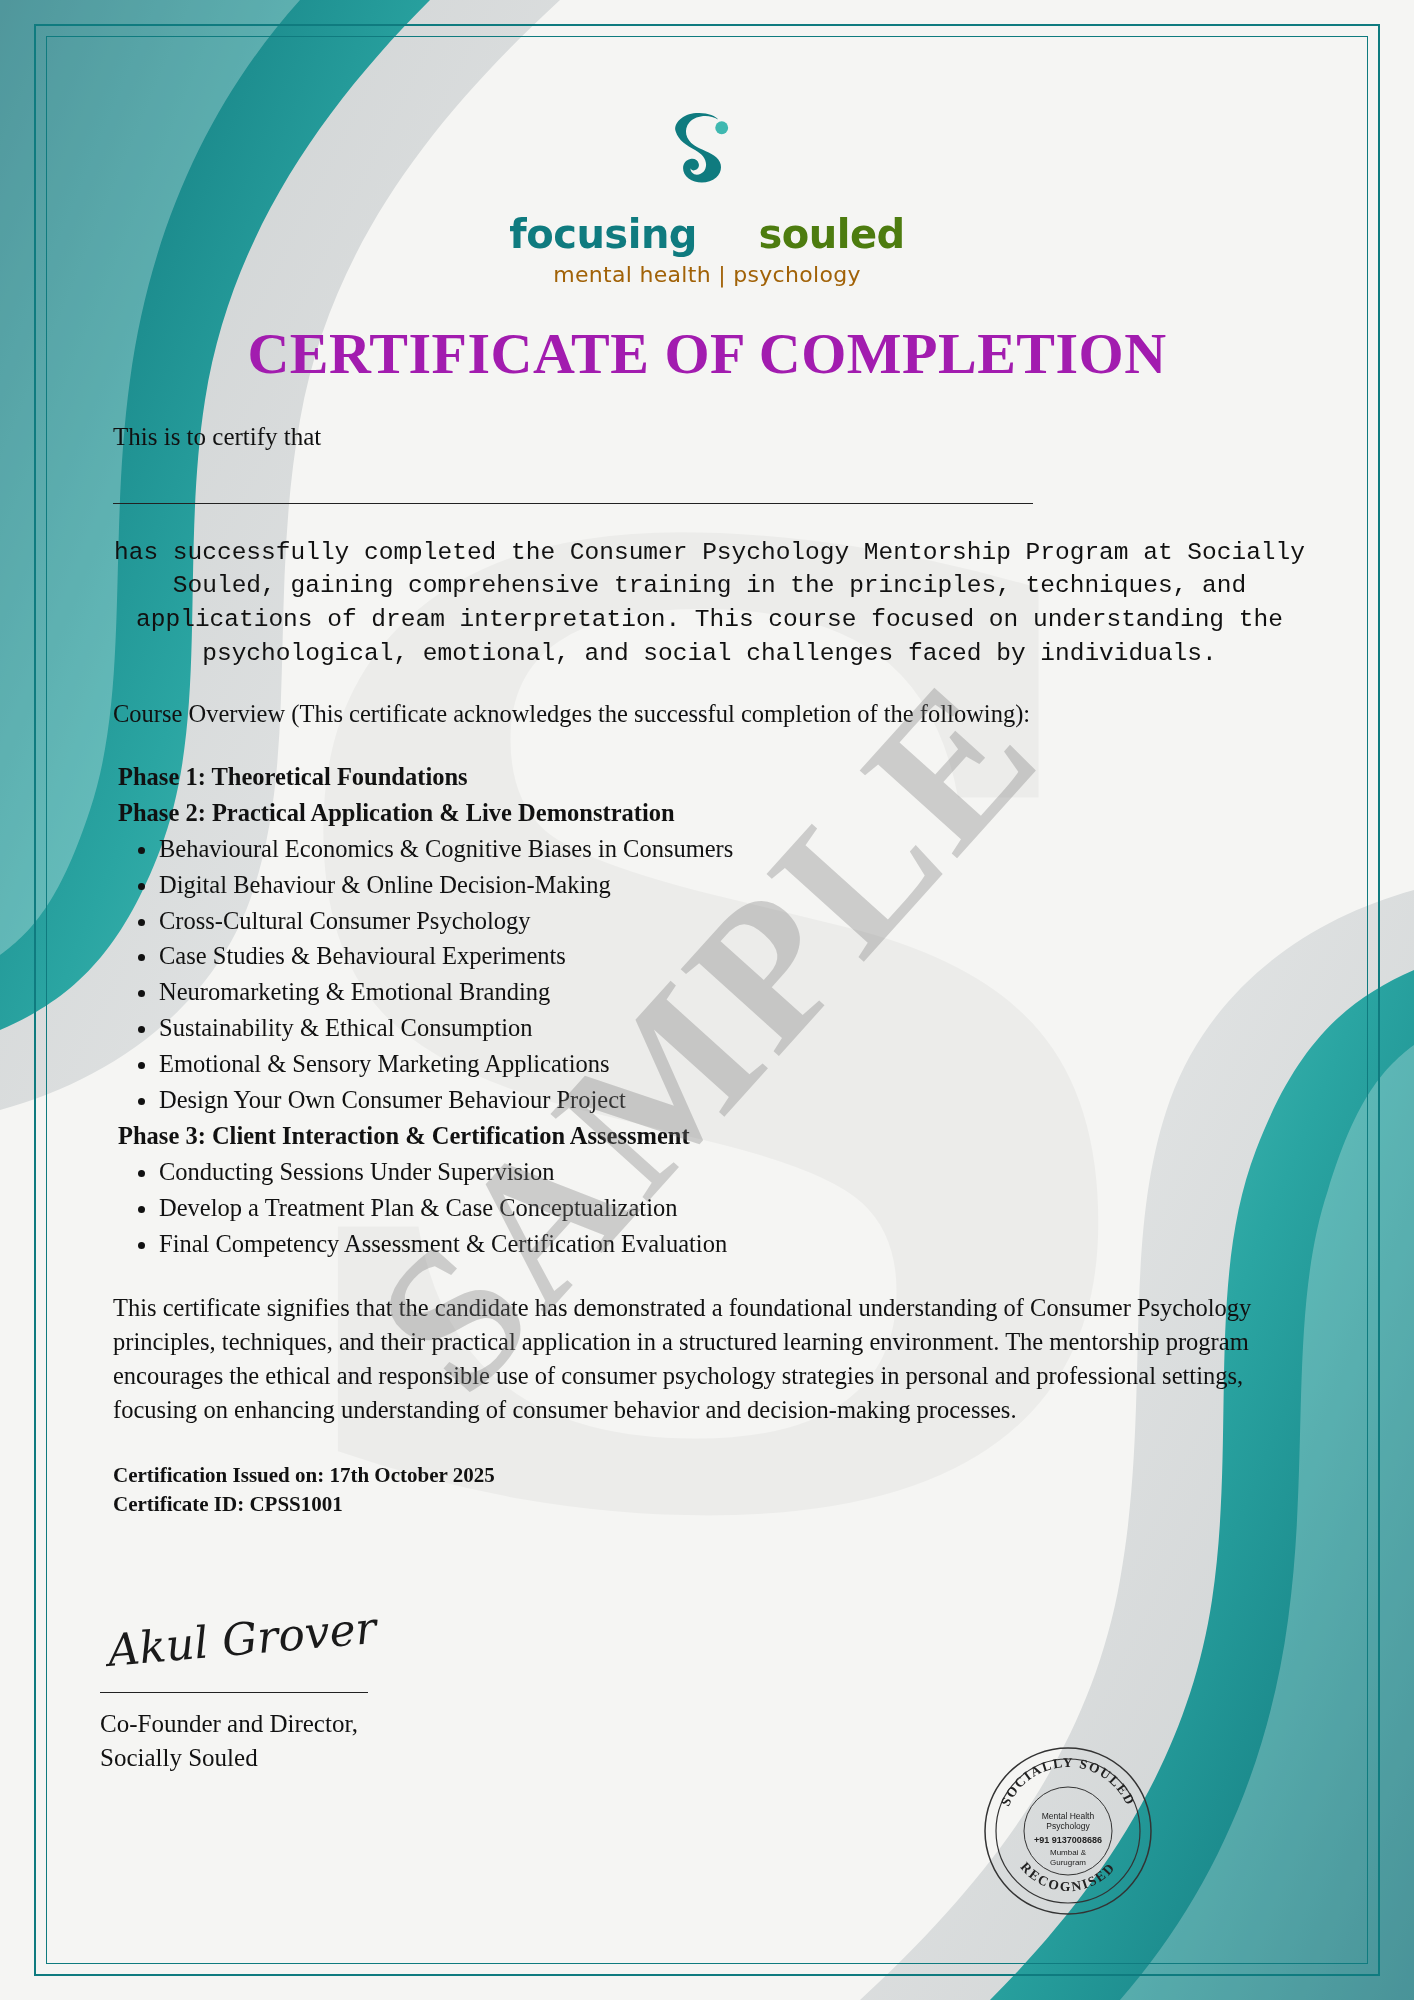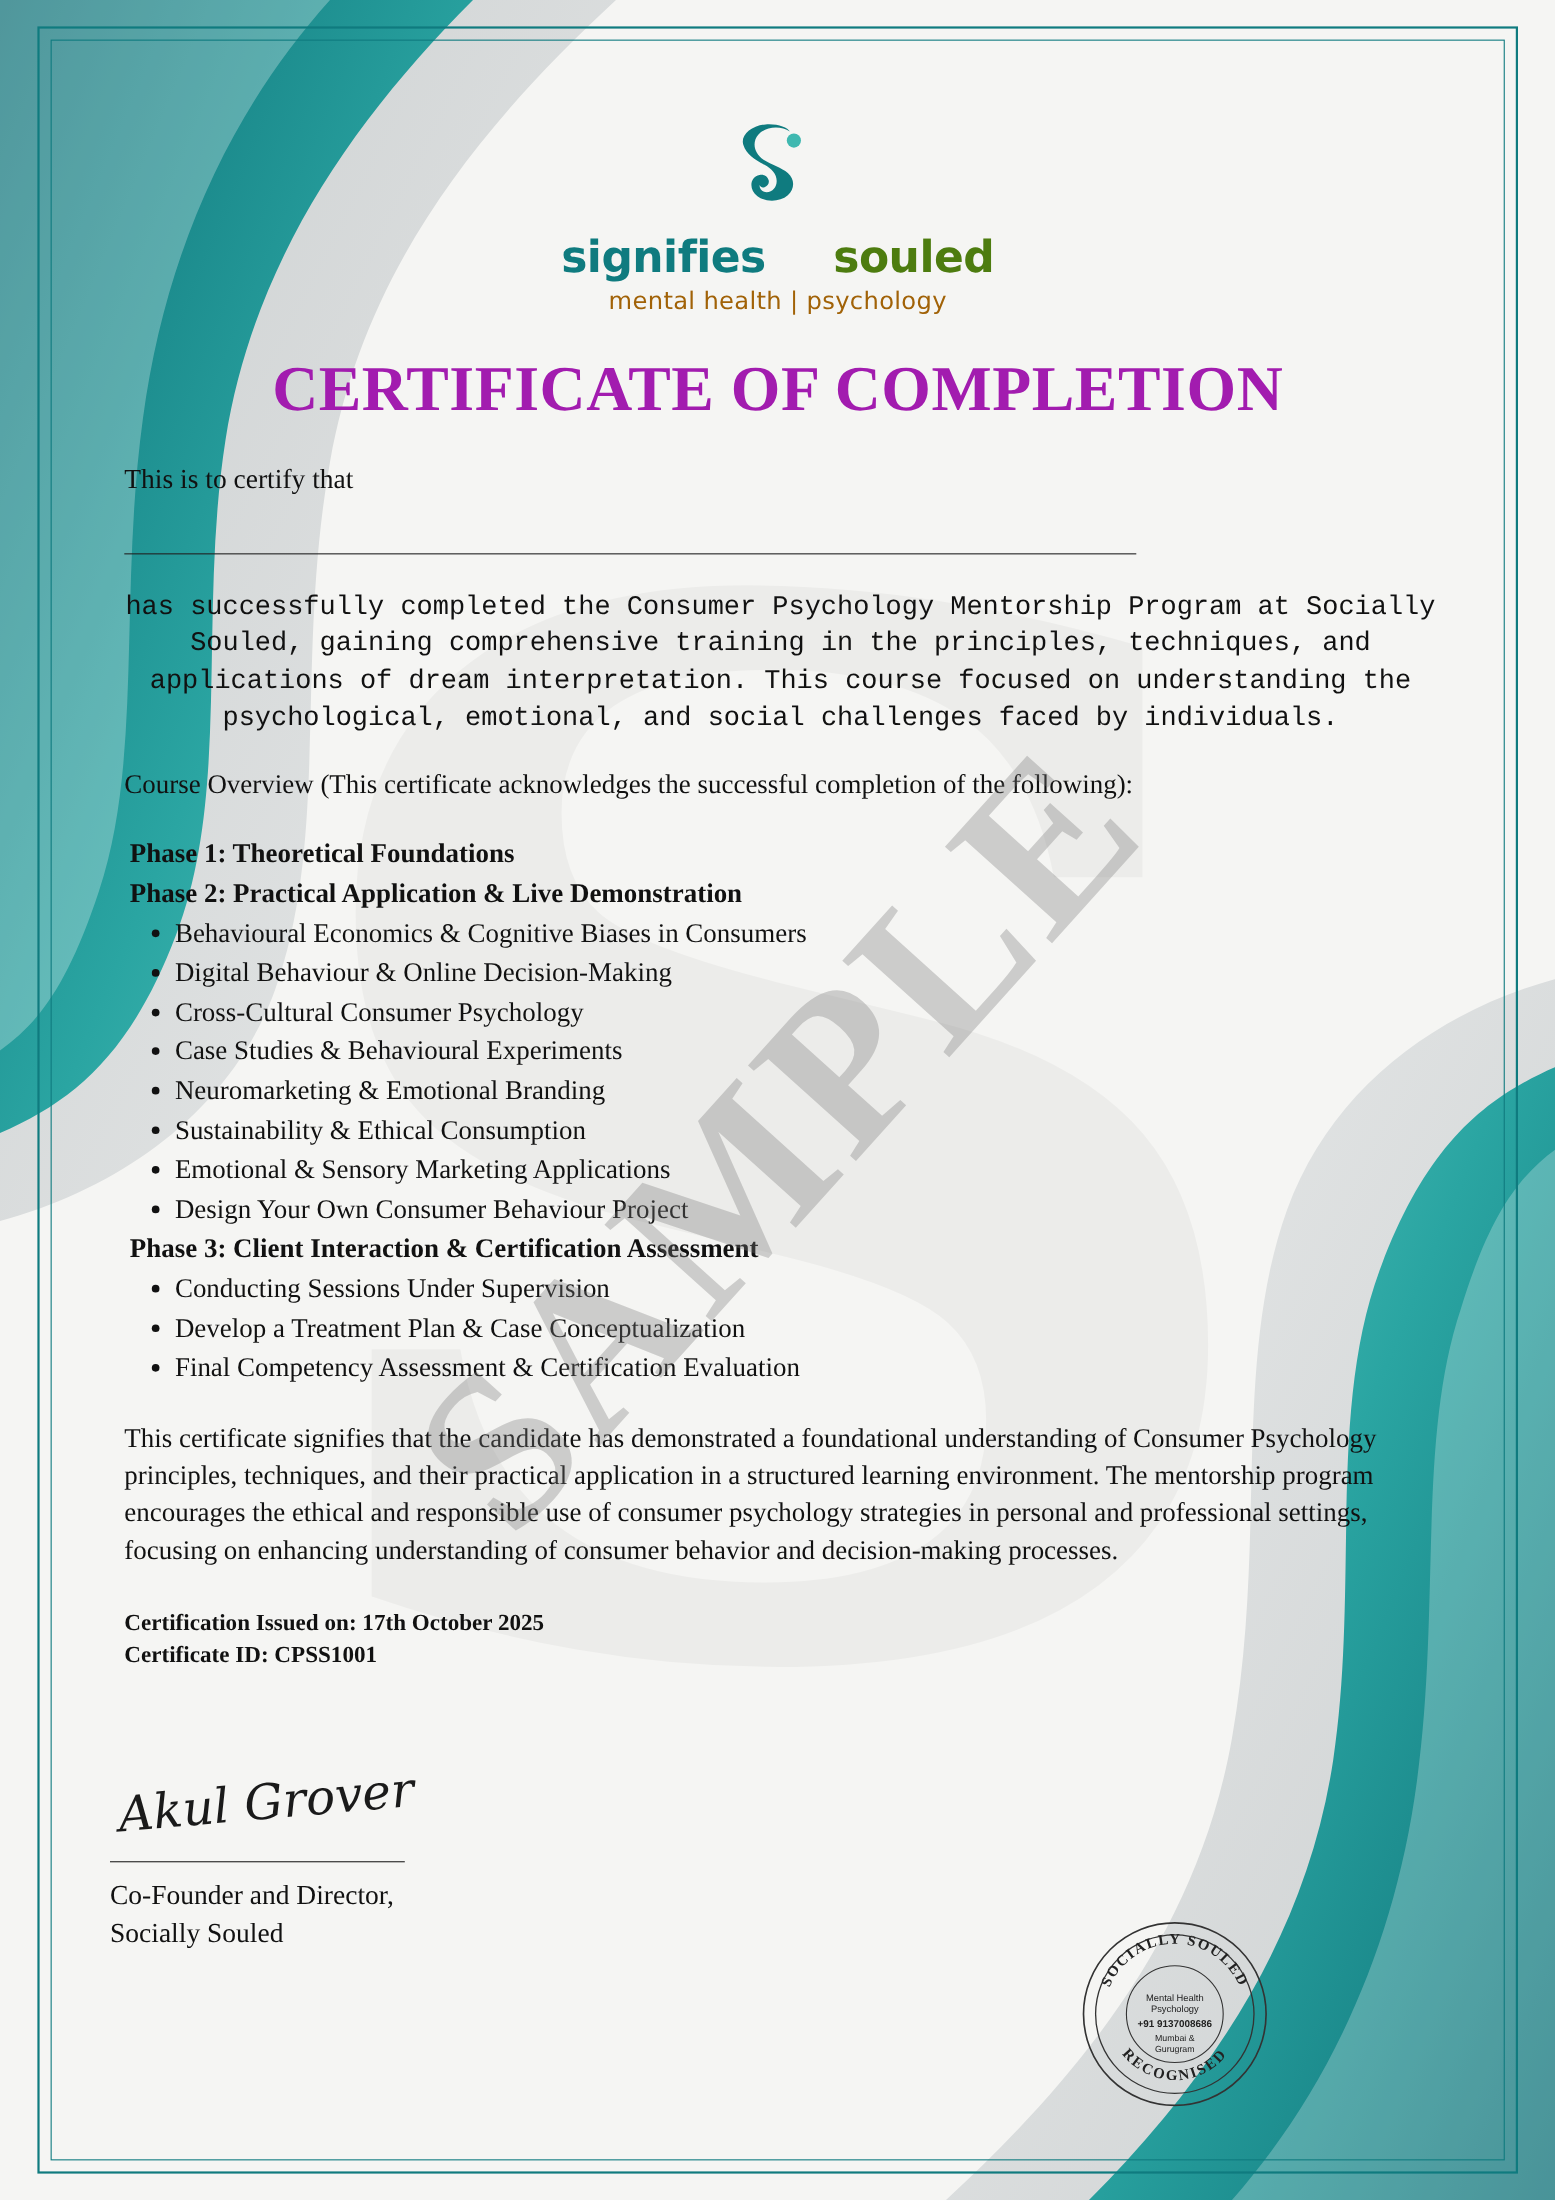--- a/index.html
+++ b/index.html
@@ -279,21 +279,21 @@
   <div class="frame-inner"></div>
 
   <div class="content">
 
     <div class="logo-block">
       <svg class="logo-mark" viewBox="0 0 100 104">
         <path d="M62 8c-9-6-24-5-31 3-7 8-4 19 5 25 8 5 18 8 24 13 7 6 7 16 0 22-8 7-22 7-30 1-4-3-6-7-6-11 0-5 3-9 8-10 4-1 8 1 9 5 1 3-1 6-4 7-2 1-4 0-5-2 0 4 3 7 7 7 6 0 10-5 10-11 0-7-5-12-12-16-9-5-18-10-21-20C13 12 24 2 38 1c11-1 22 3 24 7z" fill="#0f7b7f"></path>
         <circle cx="66" cy="17" r="7" fill="#3fb8b0"></circle>
       </svg>
       <div class="logo-name">
-        <span>signifies</span>
+        <span>focusing</span>
         <span class="light">souled</span>
       </div>
       <div class="logo-tagline">mental health | psychology</div>
     </div>
 
     <div class="cert-title">CERTIFICATE OF COMPLETION</div>
 
     <div class="body-area">
 
       <div class="certify-line">This is to certify that</div>

